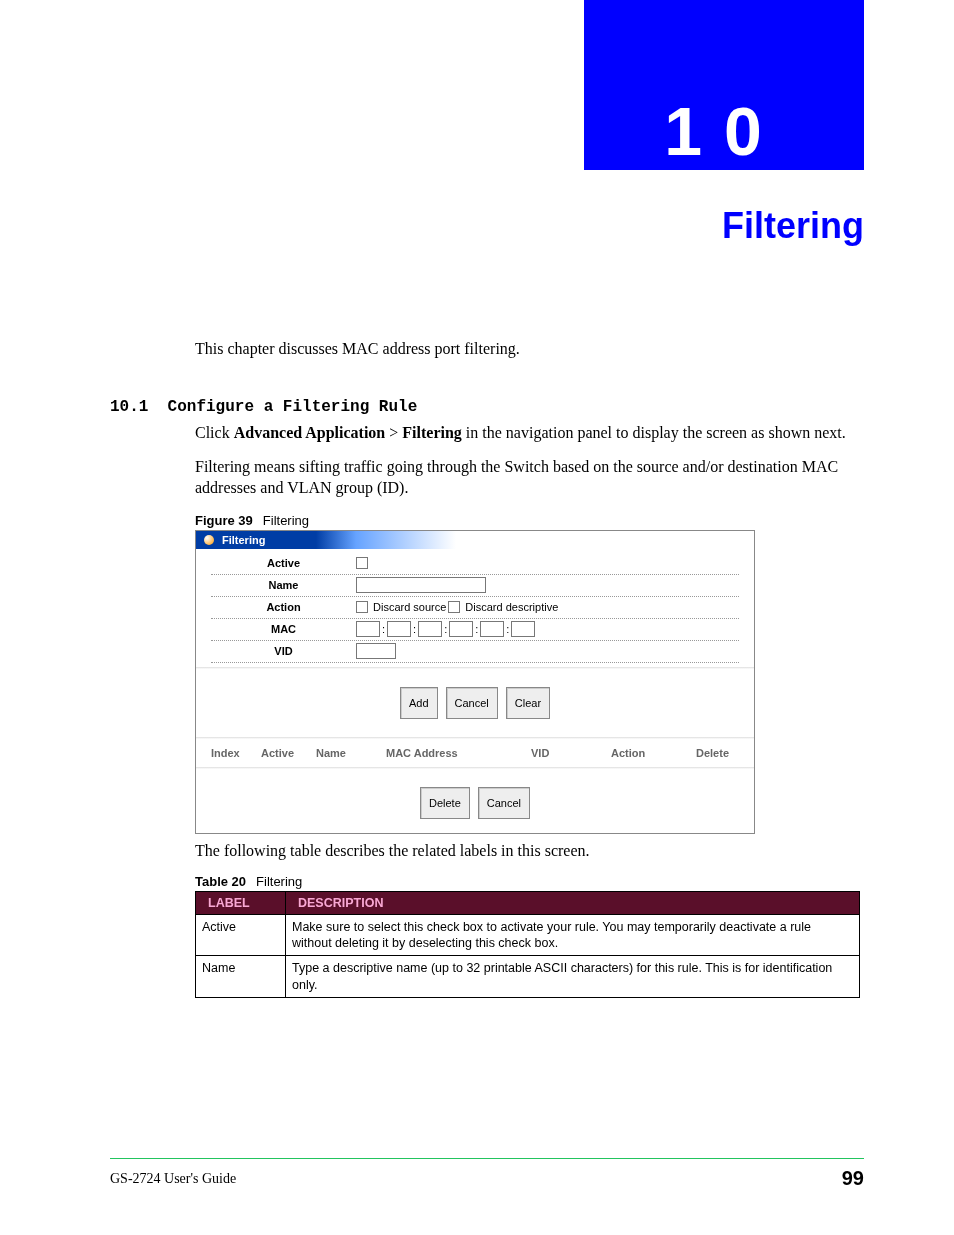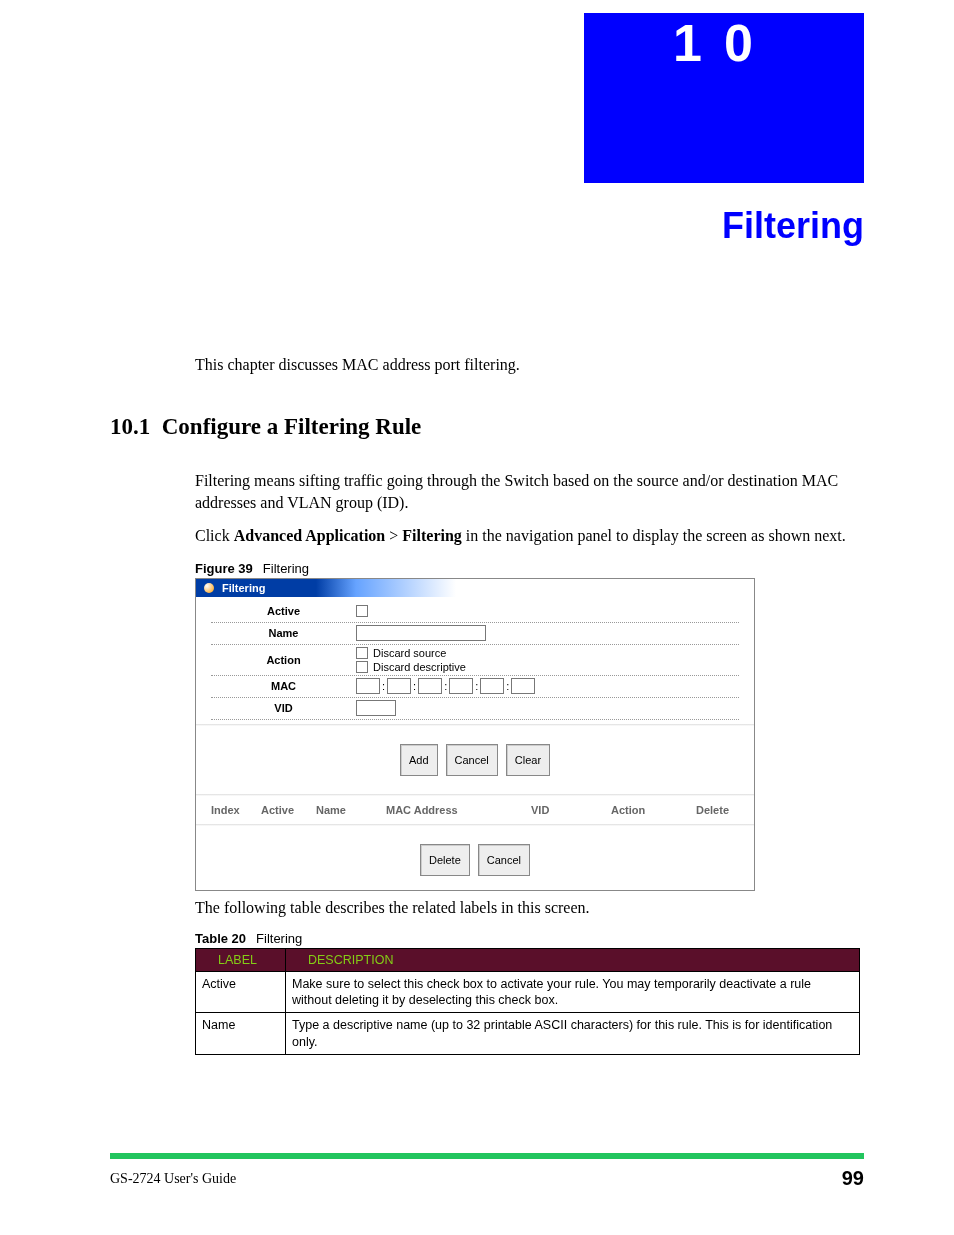--- a/index.html
+++ b/index.html
@@ -20,52 +20,51 @@
   .chapter-box {
     position: absolute;
     top: 0;
     right: 90px;
     width: 280px;
     height: 170px;
     background: #0000ff;
     color: #fff;
     font-family: Arial, Helvetica, sans-serif;
     font-weight: bold;
-    font-size: 52px;
+    font-size: 68px;
     letter-spacing: 22px;
     display: flex;
-    align-items: flex-start;
+    align-items: flex-end;
     justify-content: center;
-    margin-top: 13px;
   }
   .chapter-title {
     position: absolute;
     top: 205px;
     right: 90px;
     color: #0000ff;
     font-family: Arial, Helvetica, sans-serif;
     font-weight: bold;
     font-size: 36px;
   }
   .content {
     position: absolute;
-    top: 356px;
+    top: 340px;
     left: 110px;
     right: 90px;
   }
   .intro {
     font-size: 16px;
     margin-left: 85px;
     margin-bottom: 40px;
   }
   .section-head {
-    font-family: Liberation Serif, serif;
-    font-weight: bold;
-    font-size: 23px;
-    margin-bottom: 30px;
+    font-family: Liberation Mono, monospace;
+    font-weight: bold;
+    font-size: 16px;
+    margin-bottom: 6px;
   }
   .body-text {
     font-size: 16px;
     margin-left: 85px;
     margin-bottom: 12px;
     line-height: 1.35;
   }
   .figure-caption, .table-caption {
     font-family: Arial, Helvetica, sans-serif;
     font-size: 13px;
@@ -114,21 +113,21 @@
     text-align: center;
     color:#000;
     font-weight: bold;
   }
   .fig-field { flex:1; display:flex; align-items:center; gap:4px; flex-wrap:wrap;}
   .cb { width:12px; height:12px; border:1px solid #777; background:#fff;}
   .txt { height:16px; border:1px solid #777; background:#fff;}
   .txt.w90 { width:130px;}
   .txt.w30 { width:24px;}
   .txt.w50 { width:40px;}
-  .action-col { display:flex; flex-direction:column; gap:2px;}
+  .action-col { display:flex; gap:2px;}
   .action-col .line{display:flex;align-items:center;gap:5px;}
   .mac-group{display:flex;align-items:center;gap:2px;}
   .btn {
     border:1px solid #888; background:#eee; padding:9px 8px; font-size:11px;
     box-shadow: 1px 1px 0 #ccc inset;
   }
   .btn-row{display:flex;gap:8px;justify-content:center;padding:14px 0;}
   .sep{height:2px;background:linear-gradient(#ddd,#fff);margin:4px -15px;}
   .list-head{
     display:flex;gap:0;padding:4px 0;color:#666;font-weight:bold;
@@ -148,39 +147,39 @@
   
   table.desc{
     margin-left:85px;
     width:665px;
     border-collapse:collapse;
     font-family: Arial, Helvetica, sans-serif;
     font-size:12.5px;
   }
   table.desc th{
     background:#5a0f2a;
-    color:#84cc16;
+    color:#f9a8d4;
     text-align:left;
-    font-weight:normal;
-    padding:4px 22px;
+    font-weight:bold;
+    padding:4px 12px;
     border:1px solid #000;
   }
   table.desc td{
     border:1px solid #000;
     padding:4px 6px;
     vertical-align:top;
     line-height:1.3;
   }
   table.desc td.label{width:90px;}
 
   
   .footer{
     position:absolute;
     bottom:45px;left:110px;right:90px;
-    border-top:6px solid #22c55e;
+    border-top:1px solid #22c55e;
     padding-top:8px;
     display:flex;justify-content:space-between;align-items:center;
     font-size:14px;
   }
   .footer .pagenum{
     font-family: Arial, Helvetica, sans-serif;
     font-weight:bold;font-size:20px;
   }
 </style>
 </head>
@@ -192,24 +191,24 @@
   </div>
   <div class="chapter-title">Filtering</div>
 
   <div class="content">
     <p class="intro">This chapter discusses MAC address port filtering.</p>
 
     <h2 class="section-head">
       <span>10.1</span>&nbsp;&nbsp;<span>Configure a Filtering Rule</span>
     </h2>
 
-    <p class="body-text">Filtering means sifting traffic going through the Switch based on the source and/or destination MAC addresses and VLAN group (ID).</p>
     <p class="body-text">
       <span>Click </span><b>Advanced Application</b><span> &gt; </span><b>Filtering</b><span> in the navigation panel to display the screen as shown next.</span>
     </p>
+    <p class="body-text">Filtering means sifting traffic going through the Switch based on the source and/or destination MAC addresses and VLAN group (ID).</p>
 
     <div class="figure-caption">
       <b>Figure 39</b><span>Filtering</span>
     </div>
 
     <div class="figure-box">
       <div class="fig-header">
         <span>Filtering</span>
       </div>
       <div class="fig-body">

